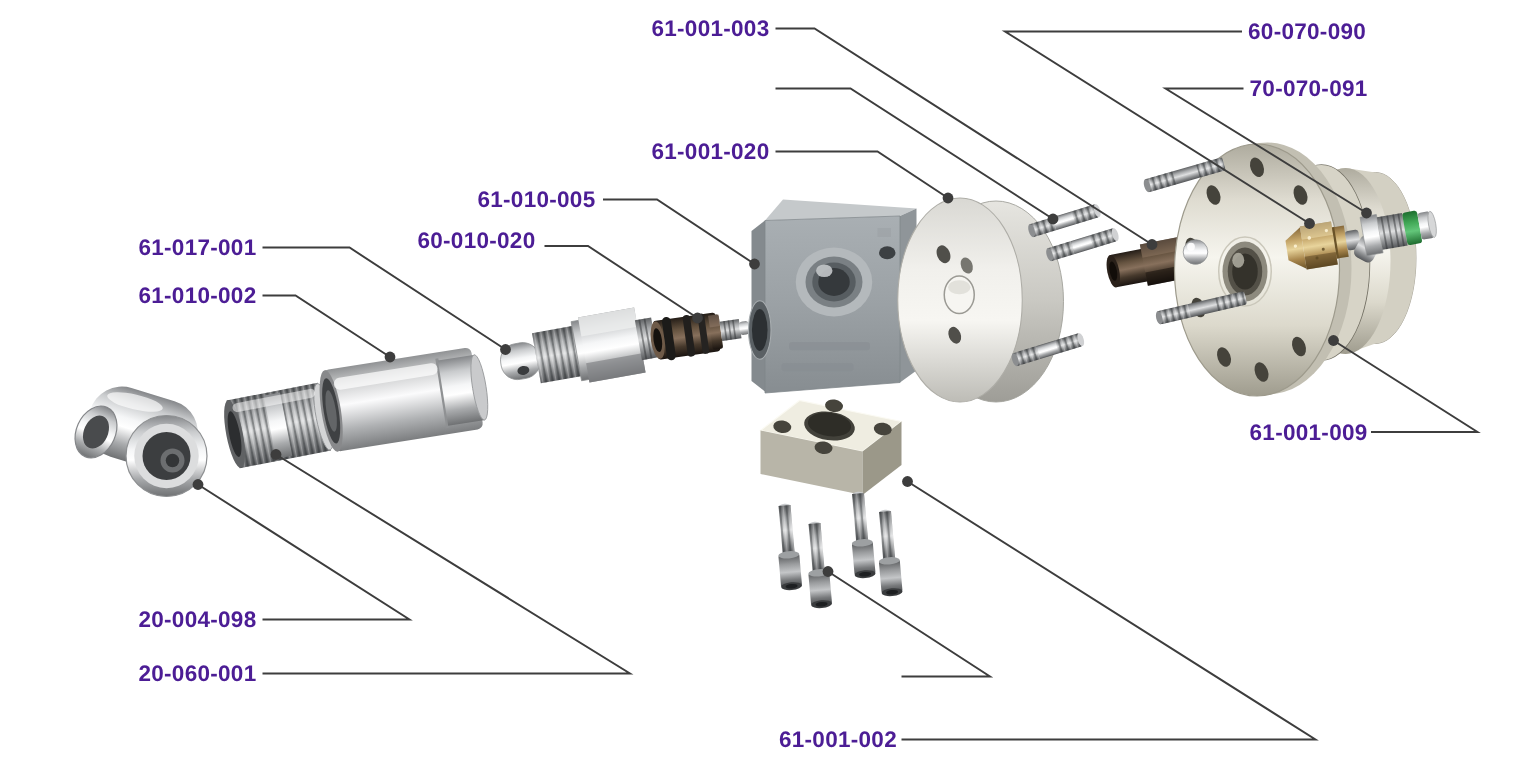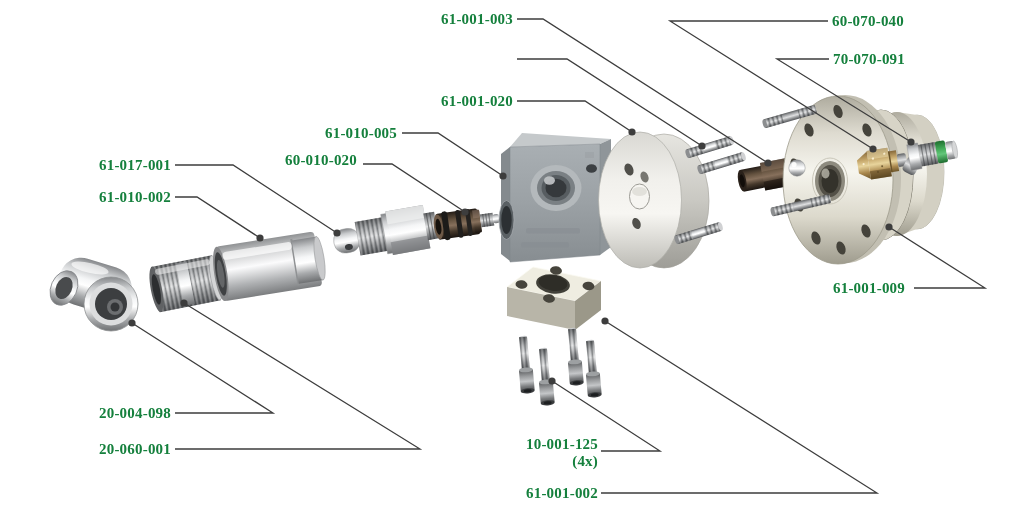--- a/index.html
+++ b/index.html
@@ -1,20 +1,20 @@
 <!DOCTYPE html>
 <html><head>
 <meta charset="utf-8">
 <style>
   html,body{margin:0;padding:0;background:#fff;}
   .stage{position:relative;width:1024px;height:512px;background:#ffffff;overflow:hidden;
          font-family:"Liberation Sans",sans-serif;}
   .stage svg{position:absolute;left:0;top:0;}
   .callout{position:absolute;font-weight:700;font-size:15px;line-height:17px;
-           color:#15803d;letter-spacing:.2px;white-space:nowrap;font-family:Liberation Serif, serif;}
+           color:#4c1d95;letter-spacing:.2px;white-space:nowrap;}
   .callout.r{text-align:right;}
   .callout .qty{display:block;}
 </style>
 </head>
 <body>
 
 <div class="stage">
 
 <svg width="1024" height="512" viewBox="0 0 1024 512">
   <defs>
@@ -406,19 +406,18 @@
 </svg>
 
 <div class="callout r" style="right:511px;top:11px"><span>61-001-003</span></div>
 <div class="callout r" style="right:511px;top:93px"><span>61-001-020</span></div>
 <div class="callout r" style="right:627px;top:125px"><span>61-010-005</span></div>
 <div class="callout r" style="right:667px;top:152px"><span>60-010-020</span></div>
 <div class="callout r" style="right:853px;top:157px"><span>61-017-001</span></div>
 <div class="callout r" style="right:853px;top:189px"><span>61-010-002</span></div>
 <div class="callout r" style="right:853px;top:405px"><span>20-004-098</span></div>
 <div class="callout r" style="right:853px;top:441px"><span>20-060-001</span></div>
-<div class="callout r" style="right:426px;top:436px"><span>10-001-125</span><span class="qty">(4x)</span></div>
 <div class="callout r" style="right:426px;top:485px"><span>61-001-002</span></div>
 <div class="callout" style="left:833px;top:280px"><span>61-001-009</span></div>
-<div class="callout" style="left:832px;top:13px"><span>60-070-040</span></div>
+<div class="callout" style="left:832px;top:13px"><span>60-070-090</span></div>
 <div class="callout" style="left:833px;top:51px"><span>70-070-091</span></div>
 
 </div>
 
 </body></html>

